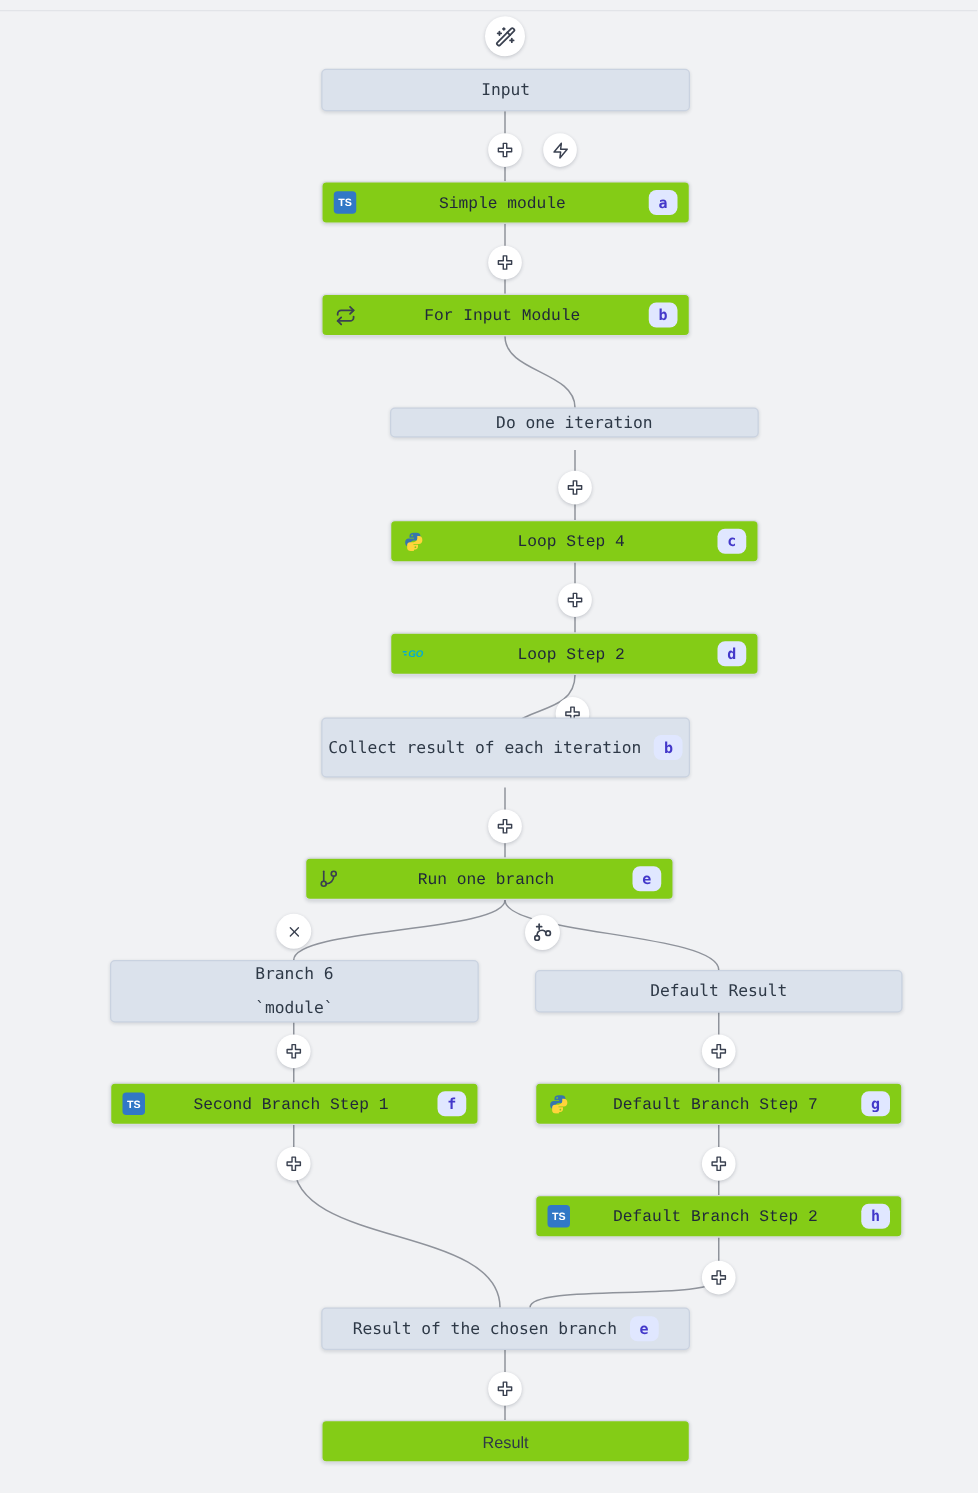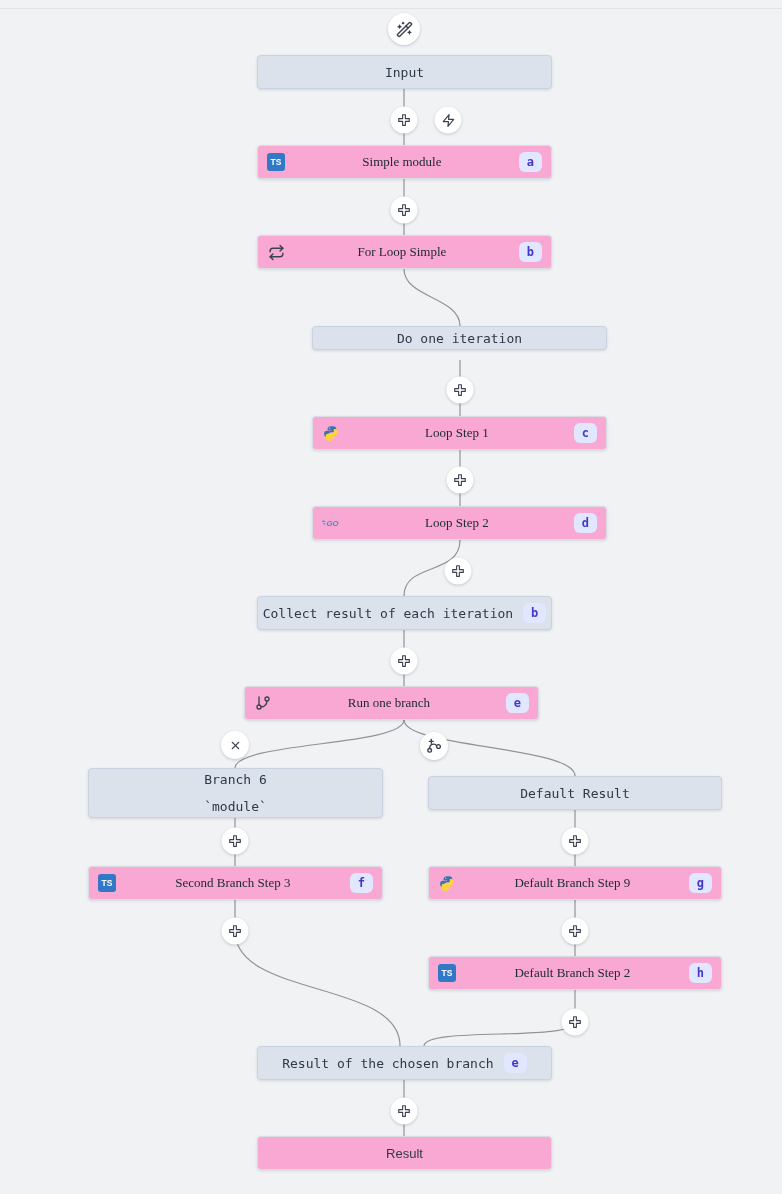--- a/index.html
+++ b/index.html
@@ -7,22 +7,22 @@
   .canvas{position:relative;width:782px;height:1194px;background:#f1f2f4;overflow:hidden;}
   .topline{position:absolute;left:0;top:8px;width:782px;height:1px;background:#e2e4e8;}
   svg.edges{position:absolute;left:0;top:0;pointer-events:none;}
   svg.edges path{fill:none;stroke:#8f939b;stroke-width:1.2;}
 
   .node{position:absolute;box-sizing:border-box;border-radius:4px;display:flex;
         align-items:center;justify-content:center;font-size:13px;
         box-shadow:0 1px 3px rgba(30,41,59,.14);cursor:pointer;}
   .node.virtual{background:#dbe2ec;border:1px solid #c9d2e0;
         font-family:"DejaVu Sans Mono","Liberation Mono",monospace;color:#2e3947;gap:10px;}
-  .node.step{background:#f9a8d4;border:1px solid #d9dce1;color:#20293a;padding:0 9px;gap:8px;}
-  .node.step .label{flex:1;text-align:center;font-family:Liberation Serif, serif;}
+  .node.step{background:#84cc16;border:1px solid #d9dce1;color:#20293a;padding:0 9px;gap:8px;}
+  .node.step .label{flex:1;text-align:center;font-family:Liberation Mono, monospace;}
   .node .badge{font-family:"DejaVu Sans Mono","Liberation Mono",monospace;font-weight:bold;
         font-size:12px;color:#4338ca;background:#e0e7ff;border-radius:6px;
         padding:2px 8px;line-height:16px;}
   .twolines{flex-direction:column;gap:1px;line-height:17px;}
 
   .circle{position:absolute;transform:translate(-50%,-50%);background:#fff;border:none;
         border-radius:50%;box-shadow:0 1px 3px rgba(30,41,59,.22);display:flex;
         align-items:center;justify-content:center;cursor:pointer;padding:0;}
   .c27{width:27px;height:27px;}
   .c28{width:28px;height:28px;}
@@ -102,42 +102,42 @@
 
   <div class="node step" style="left:257px;top:235px;width:295px;height:34px">
     <span class="lang">
       <svg width="17" height="17" viewBox="0 0 24 24" class="stroke-ico">
         <path d="m17 2 4 4-4 4"></path>
           <path d="M3 11v-1a4 4 0 0 1 4-4h14"></path>
         <path d="m7 22-4-4 4-4"></path>
           <path d="M21 13v1a4 4 0 0 1-4 4H3"></path>
       </svg>
     </span>
-    <span class="label">For Loop Simple</span>
+    <span class="label">For Input Module</span>
     <span class="badge">b</span>
   </div>
 
   <div class="node virtual" style="left:312px;top:326px;width:295px;height:24px">
     <span>Do one iteration</span>
   </div>
 
   <button class="circle c27" style="left:460px;top:390px">
     <svg width="15" height="15" viewBox="0 0 24 24">
       <path d="M9.8 3.5h4.4v6.3h6.3v4.4h-6.3v6.3H9.8v-6.3H3.5V9.8h6.3z" fill="#fff" stroke="#3a4150" stroke-width="1.8" stroke-linejoin="round"></path>
     </svg>
   </button>
 
   <div class="node step" style="left:312px;top:416px;width:295px;height:34px">
     <span class="lang">
       <svg width="16" height="16" viewBox="0 0 16 16">
         <path fill="#3776ab" d="M7.9 1.2c-2 0-3.3.9-3.3 2.4v1.6h3.6v.6H3.9c-1.6 0-2.8 1.2-2.8 3.1 0 1.9 1.2 3.2 2.8 3.2h1.3v-1.9c0-1.6 1.4-2.9 3-2.9h2.9c1.3 0 2.2-.9 2.2-2.2V3.6c0-1.4-1.3-2.4-2.9-2.4H7.9zM6.7 2.6c.4 0 .7.3.7.7 0 .4-.3.7-.7.7-.4 0-.7-.3-.7-.7 0-.4.3-.7.7-.7z"></path>
         <path fill="#ffd43b" d="M8.1 14.8c2 0 3.3-.9 3.3-2.4v-1.6H7.8v-.6h4.3c1.6 0 2.8-1.2 2.8-3.1 0-1.9-1.2-3.2-2.8-3.2h-1.3v1.9c0 1.6-1.4 2.9-3 2.9H4.9c-1.3 0-2.2.9-2.2 2.2v2.5c0 1.4 1.3 2.4 2.9 2.4h2.5zM9.3 13.4c-.4 0-.7-.3-.7-.7 0-.4.3-.7.7-.7.4 0 .7.3.7.7 0 .4-.3.7-.7.7z"></path>
       </svg>
     </span>
-    <span class="label">Loop Step 1</span>
+    <span class="label">Loop Step 4</span>
     <span class="badge">c</span>
   </div>
 
   <button class="circle c27" style="left:460px;top:480px">
     <svg width="15" height="15" viewBox="0 0 24 24">
       <path d="M9.8 3.5h4.4v6.3h6.3v4.4h-6.3v6.3H9.8v-6.3H3.5V9.8h6.3z" fill="#fff" stroke="#3a4150" stroke-width="1.8" stroke-linejoin="round"></path>
     </svg>
   </button>
 
   <div class="node step" style="left:312px;top:506px;width:295px;height:34px">
@@ -151,21 +151,21 @@
     <span class="label">Loop Step 2</span>
     <span class="badge">d</span>
   </div>
 
   <button class="circle c27" style="left:458px;top:571px">
     <svg width="15" height="15" viewBox="0 0 24 24">
       <path d="M9.8 3.5h4.4v6.3h6.3v4.4h-6.3v6.3H9.8v-6.3H3.5V9.8h6.3z" fill="#fff" stroke="#3a4150" stroke-width="1.8" stroke-linejoin="round"></path>
     </svg>
   </button>
 
-  <div class="node virtual" style="left:257px;top:596px;width:295px;height:34px">
+  <div class="node virtual" style="left:257px;top:574px;width:295px;height:48px">
     <span>Collect result of each iteration</span>
     <span class="badge">b</span>
   </div>
 
   <button class="circle c27" style="left:404px;top:661px">
     <svg width="15" height="15" viewBox="0 0 24 24">
       <path d="M9.8 3.5h4.4v6.3h6.3v4.4h-6.3v6.3H9.8v-6.3H3.5V9.8h6.3z" fill="#fff" stroke="#3a4150" stroke-width="1.8" stroke-linejoin="round"></path>
     </svg>
   </button>
 
@@ -215,32 +215,32 @@
   <button class="circle c27" style="left:575px;top:841px">
     <svg width="15" height="15" viewBox="0 0 24 24">
       <path d="M9.8 3.5h4.4v6.3h6.3v4.4h-6.3v6.3H9.8v-6.3H3.5V9.8h6.3z" fill="#fff" stroke="#3a4150" stroke-width="1.8" stroke-linejoin="round"></path>
     </svg>
   </button>
 
   <div class="node step" style="left:88px;top:866px;width:295px;height:34px">
     <span class="ts-box">
         <span>TS</span>
       </span>
-    <span class="label">Second Branch Step 3</span>
+    <span class="label">Second Branch Step 1</span>
     <span class="badge">f</span>
   </div>
 
   <div class="node step" style="left:428px;top:866px;width:294px;height:34px">
     <span class="lang">
       <svg width="16" height="16" viewBox="0 0 16 16">
         <path fill="#3776ab" d="M7.9 1.2c-2 0-3.3.9-3.3 2.4v1.6h3.6v.6H3.9c-1.6 0-2.8 1.2-2.8 3.1 0 1.9 1.2 3.2 2.8 3.2h1.3v-1.9c0-1.6 1.4-2.9 3-2.9h2.9c1.3 0 2.2-.9 2.2-2.2V3.6c0-1.4-1.3-2.4-2.9-2.4H7.9zM6.7 2.6c.4 0 .7.3.7.7 0 .4-.3.7-.7.7-.4 0-.7-.3-.7-.7 0-.4.3-.7.7-.7z"></path>
         <path fill="#ffd43b" d="M8.1 14.8c2 0 3.3-.9 3.3-2.4v-1.6H7.8v-.6h4.3c1.6 0 2.8-1.2 2.8-3.1 0-1.9-1.2-3.2-2.8-3.2h-1.3v1.9c0 1.6-1.4 2.9-3 2.9H4.9c-1.3 0-2.2.9-2.2 2.2v2.5c0 1.4 1.3 2.4 2.9 2.4h2.5zM9.3 13.4c-.4 0-.7-.3-.7-.7 0-.4.3-.7.7-.7.4 0 .7.3.7.7 0 .4-.3.7-.7.7z"></path>
       </svg>
     </span>
-    <span class="label">Default Branch Step 9</span>
+    <span class="label">Default Branch Step 7</span>
     <span class="badge">g</span>
   </div>
 
   <button class="circle c27" style="left:235px;top:931px">
     <svg width="15" height="15" viewBox="0 0 24 24">
       <path d="M9.8 3.5h4.4v6.3h6.3v4.4h-6.3v6.3H9.8v-6.3H3.5V9.8h6.3z" fill="#fff" stroke="#3a4150" stroke-width="1.8" stroke-linejoin="round"></path>
     </svg>
   </button>
   <button class="circle c27" style="left:575px;top:931px">
     <svg width="15" height="15" viewBox="0 0 24 24">

